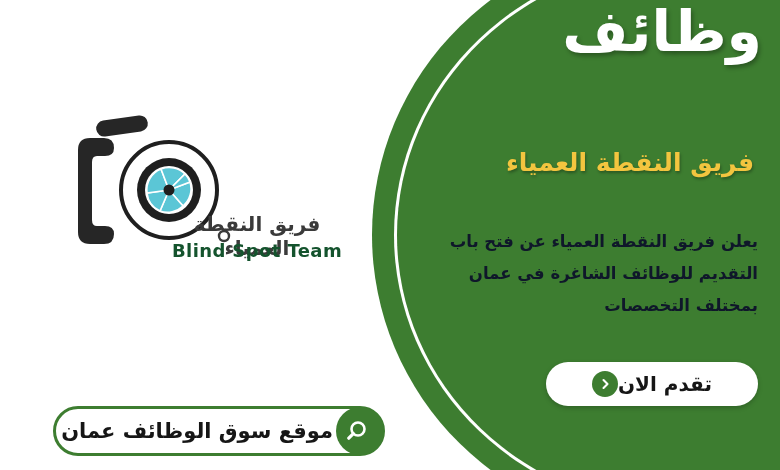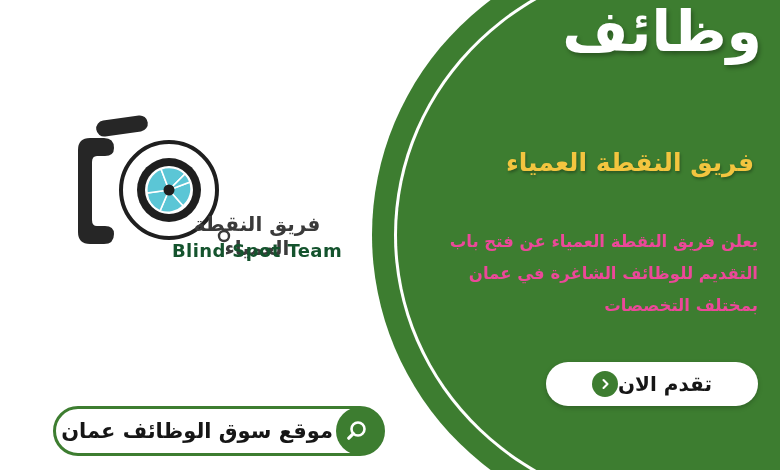--- a/index.html
+++ b/index.html
@@ -78,21 +78,21 @@
     line-height: 1.2;
     text-shadow: 1px 2px 3px rgba(0,0,0,0.30);
     white-space: nowrap;
   }
 
   .bodycopy {
     position: absolute;
     top: 226px;
     right: 22px;
     width: 330px;
-    color: #ec4899;
+    color: #0f172a;
     font-size: 16.5px;
     font-weight: bold;
     line-height: 1.95;
     text-align: right;
   }
 
   
   .cta {
     position: absolute;
     top: 362px;

